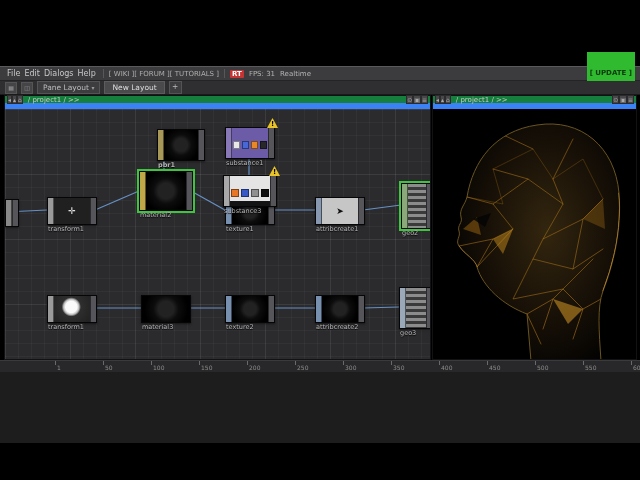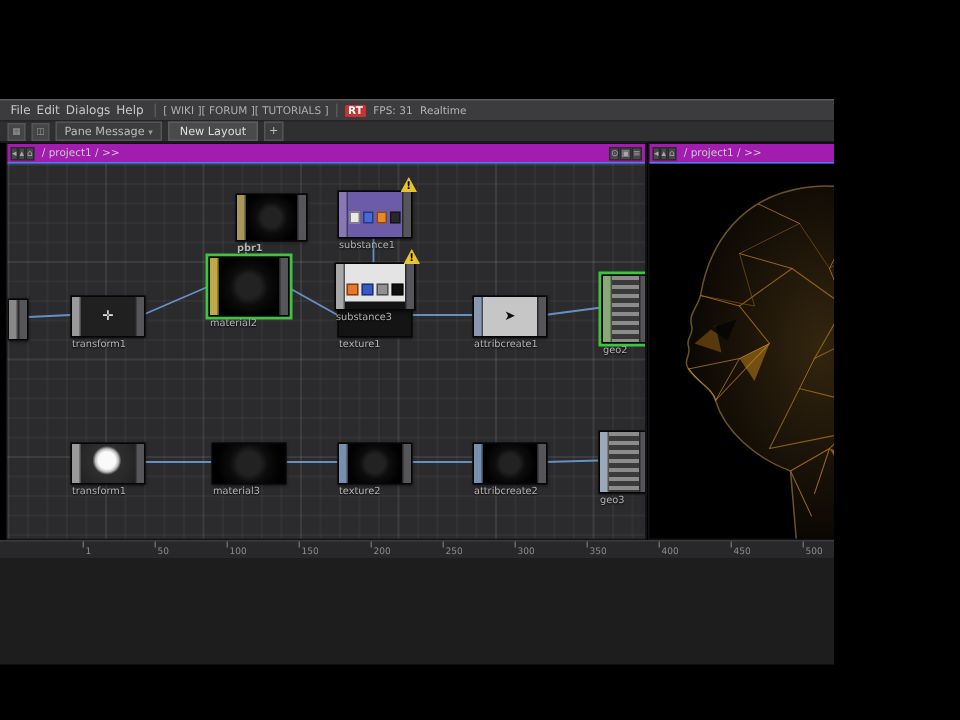--- a/index.html
+++ b/index.html
@@ -1,16 +1,16 @@
 <!DOCTYPE html>
 <html><head>
 <meta charset="utf-8">
 <style>
   html,body{margin:0;padding:0;background:#000;}
-  #stage{position:relative;width:556px;height:480px;background:#000;overflow:hidden;
+  #stage{position:relative;width:640px;height:480px;background:#000;overflow:hidden;
          font-family:"DejaVu Sans",sans-serif;-webkit-font-smoothing:antialiased;}
 
   
   .menubar{position:absolute;left:0;top:66px;width:640px;height:15px;background:#3c3c3e;
            border-top:1px solid #5a5a5c;border-bottom:1px solid #242426;
            display:flex;align-items:center;gap:5px;padding:0 5px;box-sizing:border-box;
            font-size:8px;color:#c6c6c6;}
   .menu-item{padding:0 2px;cursor:default;}
   .menu-link{font-size:7px;color:#aeaeae;}
   .vsep{width:1px;height:9px;background:#58585a;}
@@ -30,22 +30,22 @@
   .pane-layout-btn{background:#3d3d40;border:1px solid #545456;padding:0 5px;height:11px;line-height:11px;}
   .caret{font-size:6px;color:#999;}
   .layout-tab{background:#4a4a4d;border:1px solid #5c5c5e;padding:0 7px;height:11px;line-height:11px;color:#ddd;}
   .add-btn{width:11px;height:11px;background:#3d3d40;border:1px solid #545456;
            text-align:center;line-height:10px;color:#bbb;}
 
   
   .pane{position:absolute;top:95px;height:265px;border:1px solid #121214;box-sizing:border-box;}
   #network-pane{left:4px;width:427px;background:#2b2b2e;}
   #viewer-pane{left:432px;width:205px;background:#000;}
-  .pane-header{position:absolute;top:0;left:0;right:0;height:13px;background:#a21caf;
-               border-bottom:1px solid #3b82f6;display:flex;align-items:center;gap:2px;
+  .pane-header{position:absolute;top:0;left:0;right:0;height:13px;background:#15803d;
+               border-bottom:6px solid #3b82f6;display:flex;align-items:center;gap:2px;
                padding:0 2px;font-size:7px;color:#b8b8b8;box-sizing:border-box;z-index:5;}
   .hicon{width:9px;height:9px;background:#48484b;border:1px solid #2b2b2d;font-size:6px;
          line-height:9px;text-align:center;color:#a8a8a8;}
   .pane-path{padding:0 3px;color:#cacaca;white-space:nowrap;}
   .spacer{flex:1;}
   .pane-content{position:absolute;top:13px;left:0;right:0;bottom:0;overflow:hidden;}
   #network-content{
     background-color:#2b2b2e;
     background-image:
       linear-gradient(rgba(255,255,255,.05) 1px, transparent 1px),
@@ -99,21 +99,21 @@
     <span class="rt-badge">RT</span>
     <span class="fps-label">FPS: 31</span>
     <span class="realtime-label">Realtime</span>
     <span class="update-btn">[ UPDATE ]</span>
   </div>
 
   <div class="layoutbar">
     <span class="lb-icon">▦</span>
     <span class="lb-icon">◫</span>
     <span class="pane-layout-btn">
-      <span>Pane Message</span>
+      <span>Pane Layout</span>
       <span class="caret">▾</span>
     </span>
     <span class="layout-tab">New Layout</span>
     <span class="add-btn">+</span>
   </div>
 
   <div class="pane" id="network-pane">
     <div class="pane-header">
       <span><span class="hicon">◂</span><span class="hicon">▴</span><span class="hicon">⌂</span></span>
       <span class="pane-path">/ project1 / &gt;&gt;</span>
@@ -151,21 +151,21 @@
             <div class="pv pv-sw-purple">
               <span class="sw" style="background: rgb(232, 232, 232);"></span>
               <span class="sw" style="background: rgb(72, 104, 216);"></span>
               <span class="sw" style="background: rgb(232, 136, 40);"></span>
               <span class="sw" style="background: rgb(40, 40, 40);"></span>
             </div>
             <div class="fr"></div>
             <div class="warn">!</div>
             <div class="node-label">substance1</div>
           </div>
-          <div class="node" style="left: 220px; top: 90px; width: 48px; height: 24px; align-items: flex-end;">
+          <div class="node" style="left: 220px; top: 90px; width: 48px; height: 24px;">
             <div class="fl" style="background: rgb(120, 144, 176);"></div>
             <div class="pv pv-dark"></div>
             <div class="fr"></div>
             <div class="node-label">texture1</div>
           </div>
           <div class="node" style="left: 134px; top: 62px; width: 52px; height: 38px; box-shadow: rgb(62, 196, 62) 0px 0px 0px 2px; text-decoration: underline;">
             <div class="fl" style="background: rgb(192, 168, 72);"></div>
             <div class="pv pv-dark"></div>
             <div class="fr"></div>
             <div class="node-label">material2</div>

